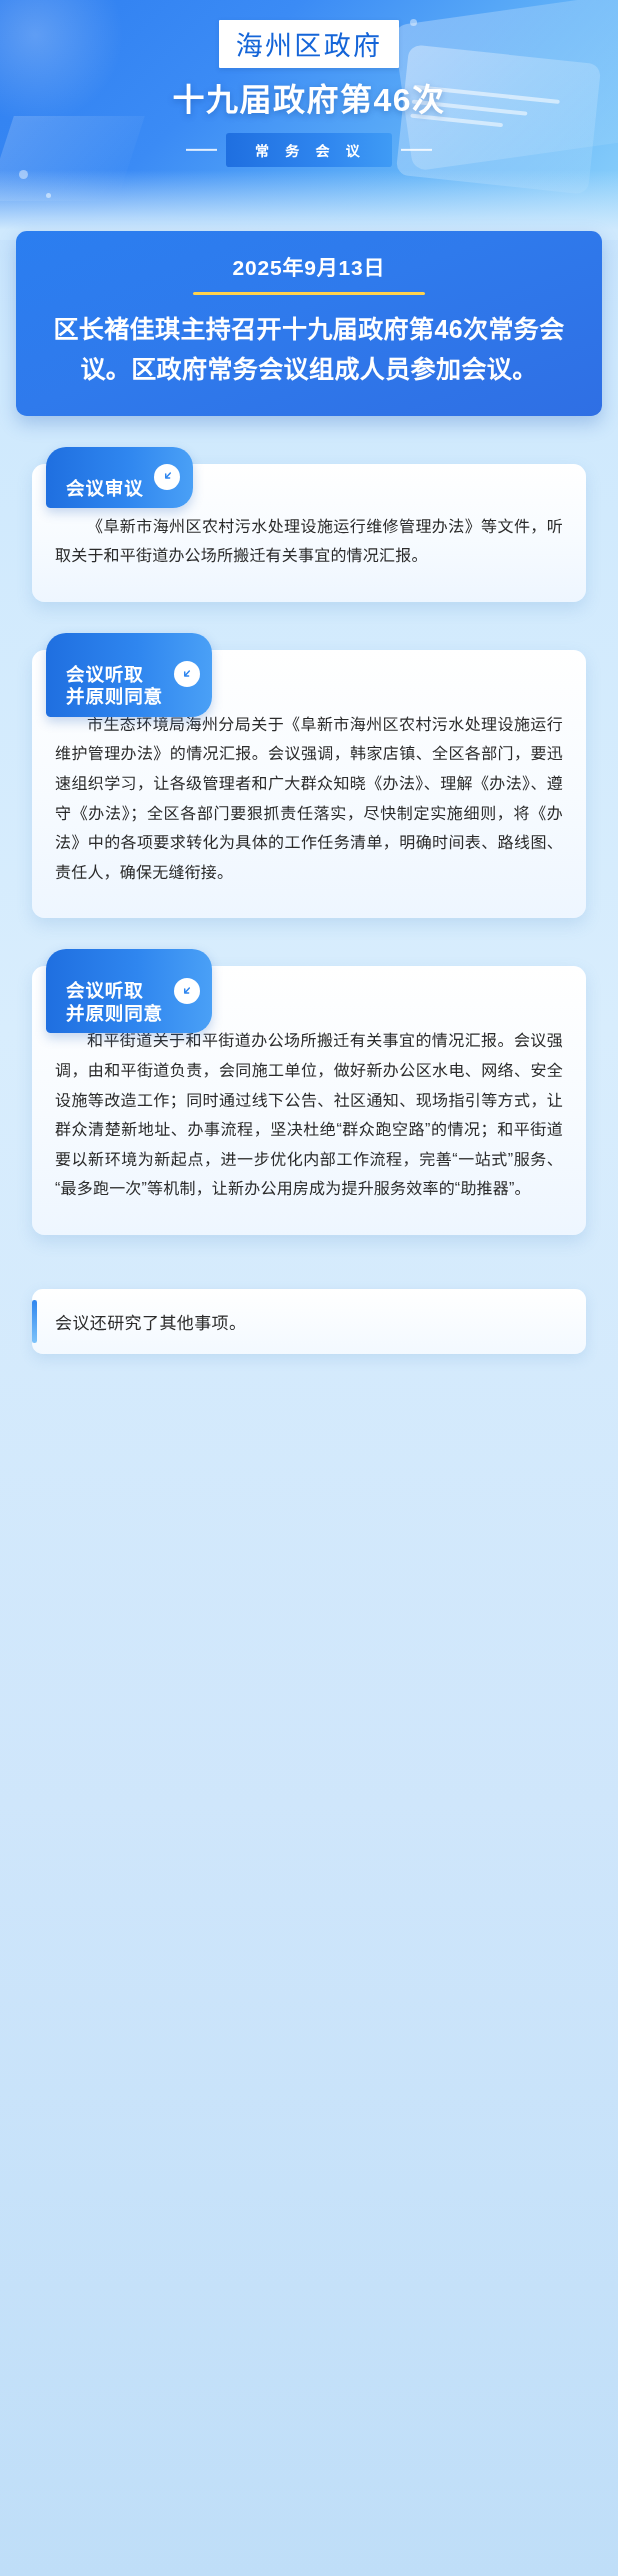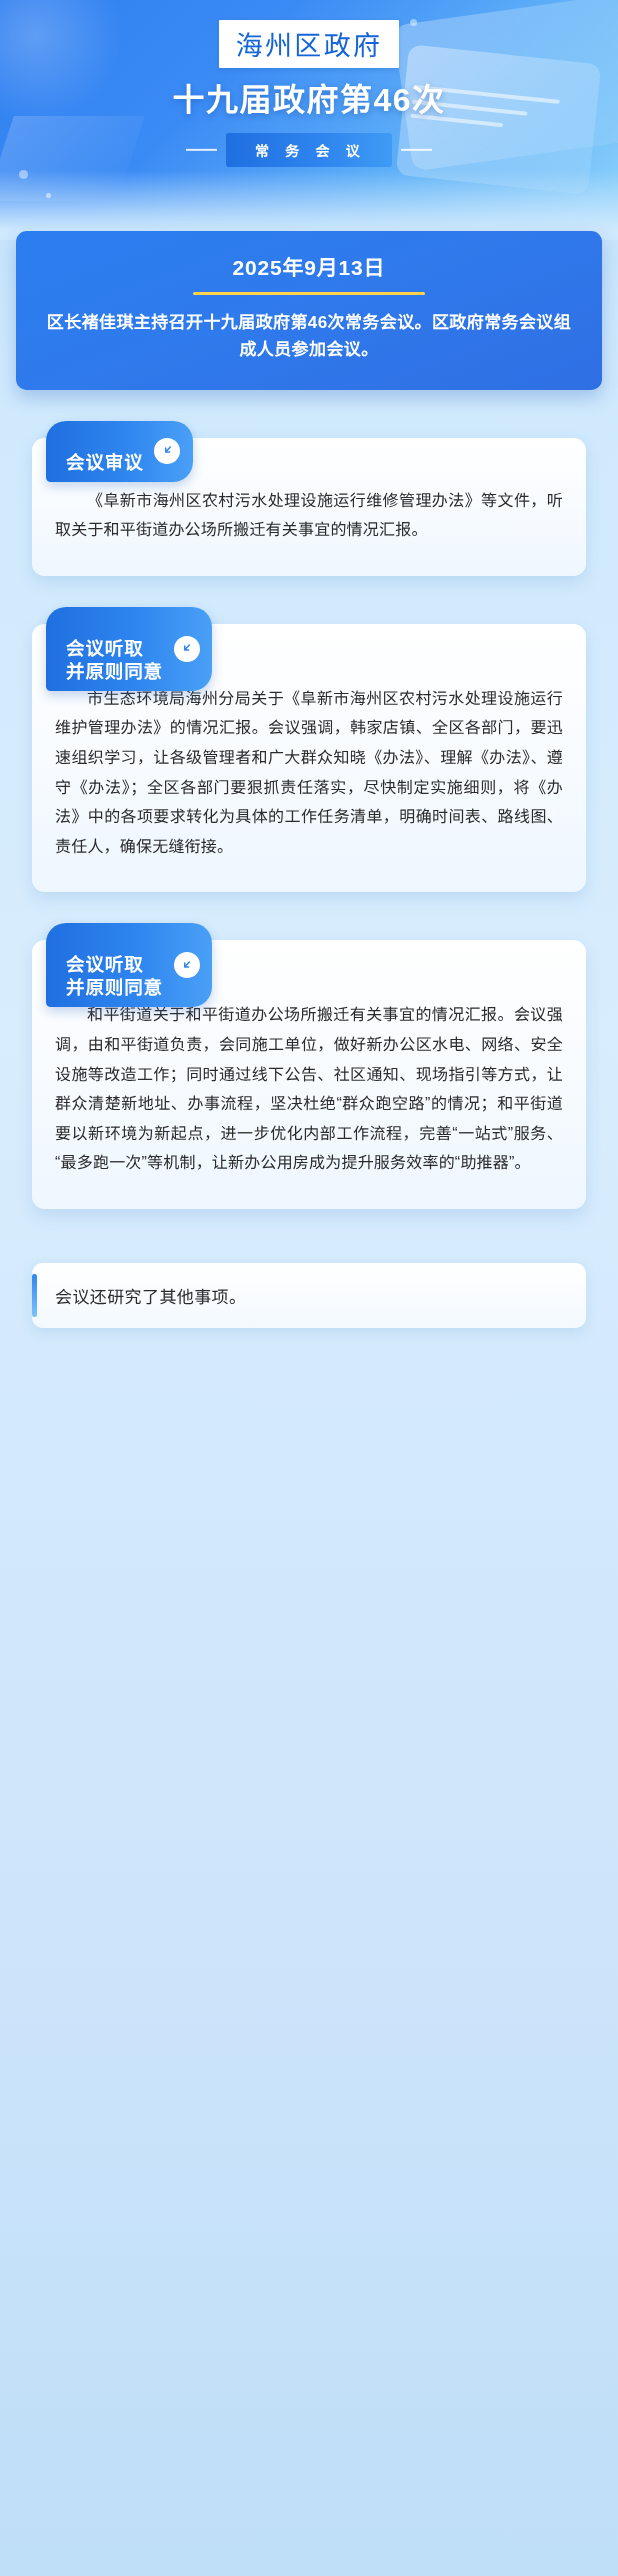--- a/index.html
+++ b/index.html
@@ -162,21 +162,21 @@
   }
   .intro-rule {
     width: 232px;
     height: 3.1px;
     background: #ffd24d;
     border-radius: 1.5px;
     margin: 10.8px auto 14px;
   }
   .intro-text {
     color: #ffffff;
-    font-size: 17px;
+    font-size: 25px;
     font-weight: bold;
     line-height: 1.62;
     letter-spacing: 0.4px;
   }
 
   
   .section {
     position: relative;
     margin: 48px 32px 0;
   }

